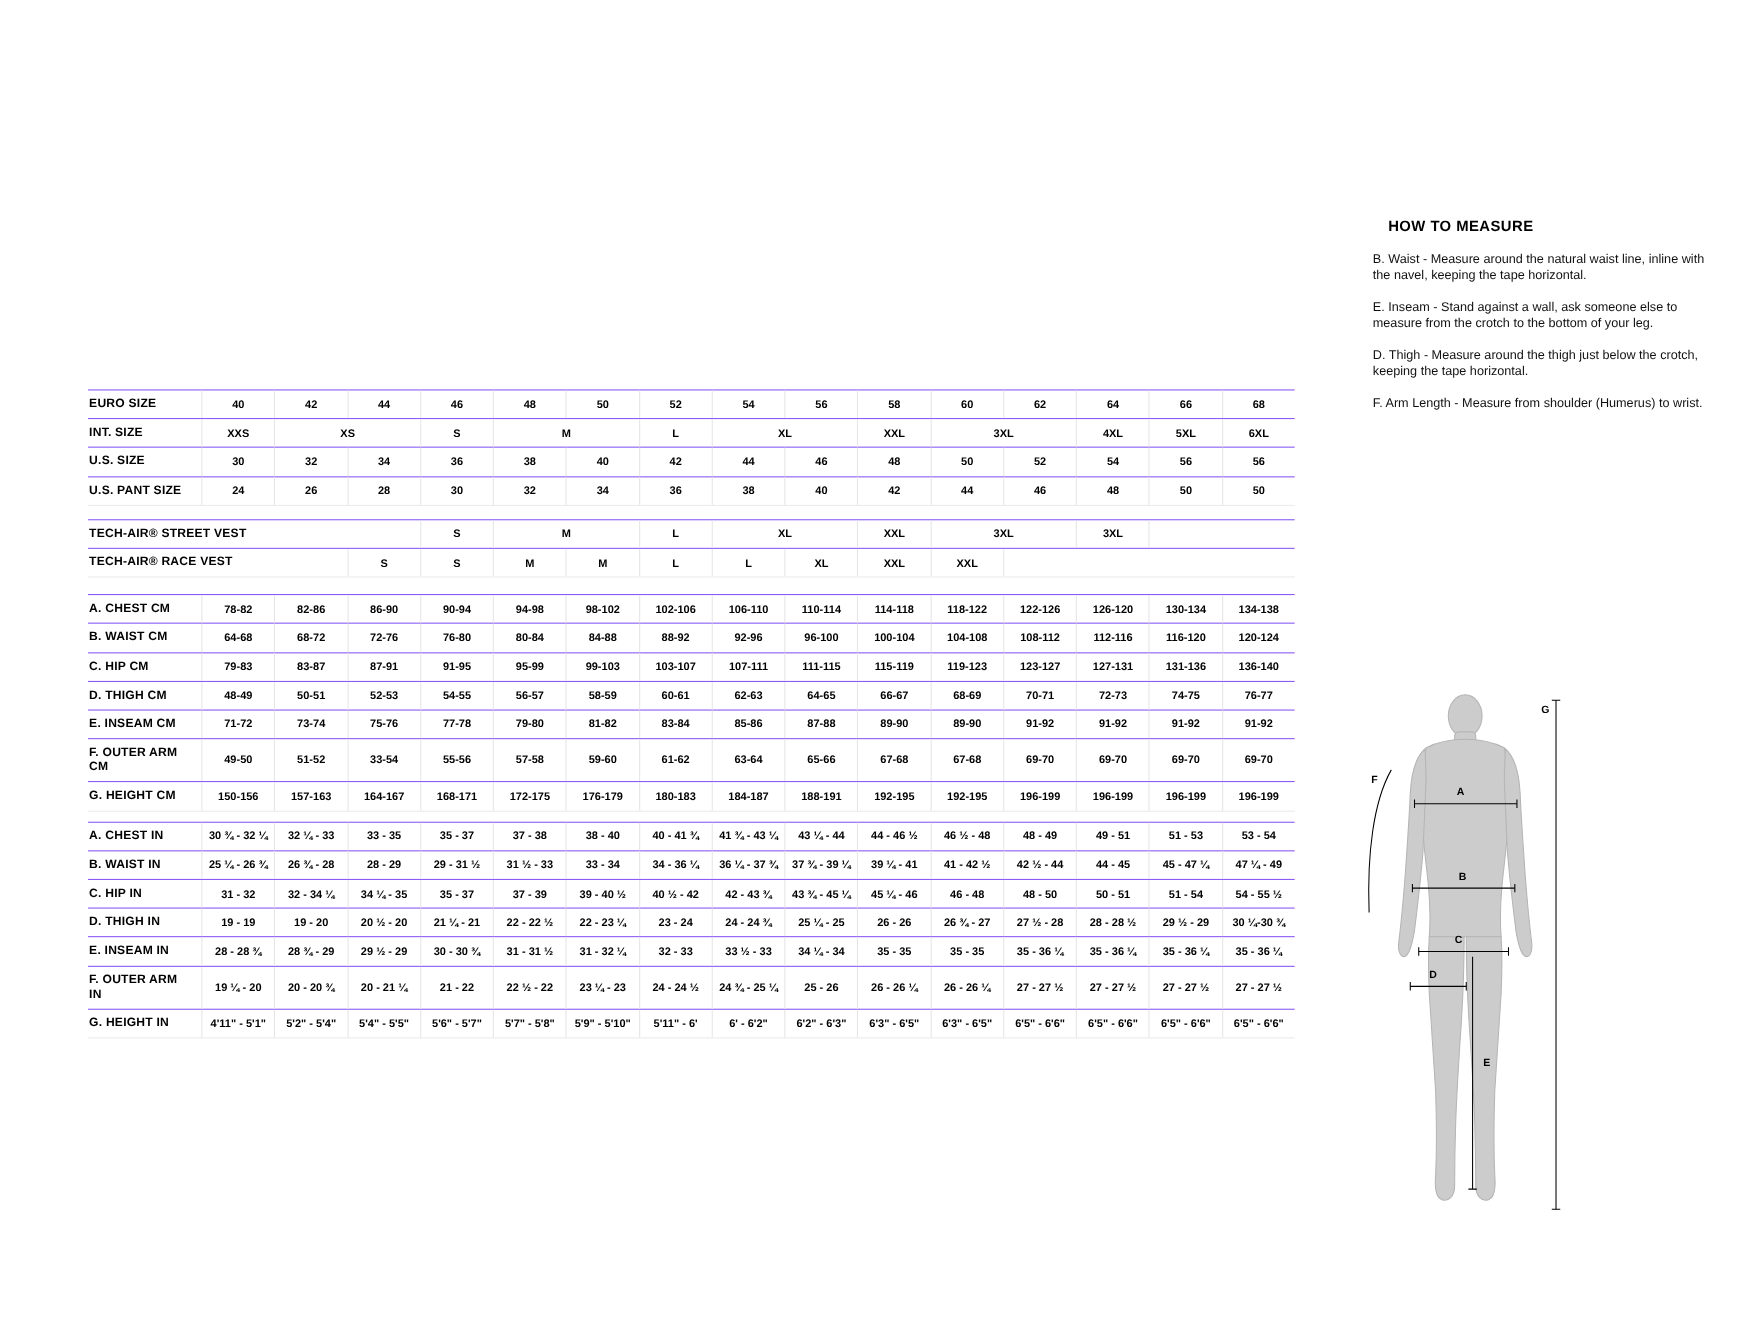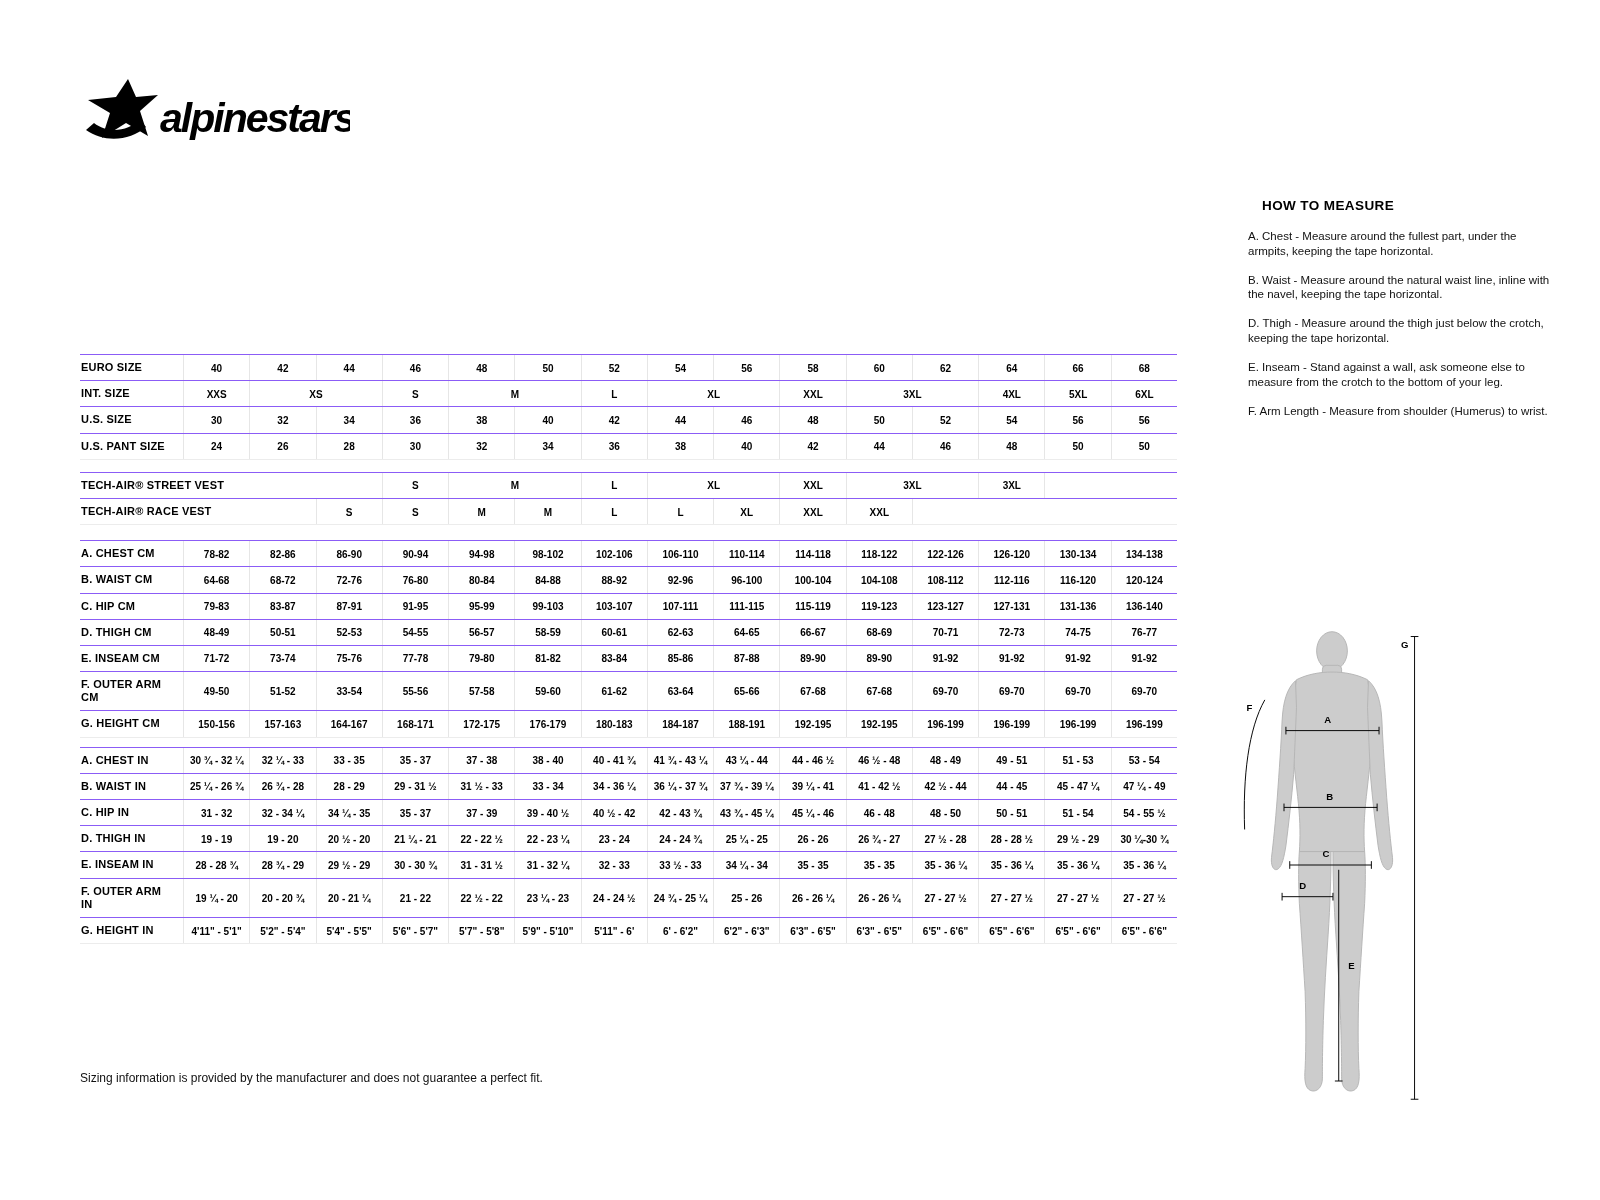--- a/index.html
+++ b/index.html
@@ -37,27 +37,20 @@
   .figure{position:absolute;left:1236px;top:614px;width:192px;height:502px;}
 
   
   .disclaimer{position:absolute;left:80px;top:1070px;font-size:12px;line-height:1.45;color:#111;}
 </style>
 </head>
 <body>
 
 <div id="page">
 
-  <div class="logo">
-    <svg width="268" height="74" viewBox="0 0 268 74">
-      <path d="M46,1 L54,19 L76,17 L58,33 L66,58 L44,45 L20,60 L28,35 L6,22 L34,19 Z" fill="#000"></path>
-      <path d="M4,52 C22,65 48,63 64,49 L58,42 C46,53 26,56 12,45 Z" fill="#000"></path>
-      <text x="78" y="54" font-family="Liberation Sans, sans-serif" font-size="41" font-weight="bold" font-style="italic" letter-spacing="-2" fill="#000">alpinestars</text>
-    </svg>
-  </div>
 
 
   <div class="size-table">
       <div class="tsec tsec1">
         <div class="trow">
           <div class="tlabel">EURO SIZE</div>
           <div class="tcell">40</div>
           <div class="tcell">42</div>
           <div class="tcell">44</div>
           <div class="tcell">46</div>
@@ -407,24 +400,23 @@
           <div class="tcell">6'5" - 6'6"</div>
           <div class="tcell">6'5" - 6'6"</div>
           <div class="tcell">6'5" - 6'6"</div>
           <div class="tcell">6'5" - 6'6"</div>
         </div>
       </div>
     </div>
 
   <div class="measure">
     <h2>HOW TO MEASURE</h2>
-    <p>A. Chest - Measure around the fullest part, under the armpits, keeping the tape horizontal.</p>
     <p>B. Waist - Measure around the natural waist line, inline with the navel, keeping the tape horizontal.</p>
+    <p>E. Inseam - Stand against a wall, ask someone else to measure from the crotch to the bottom of your leg.</p>
     <p>D. Thigh - Measure around the thigh just below the crotch, keeping the tape horizontal.</p>
-    <p>E. Inseam - Stand against a wall, ask someone else to measure from the crotch to the bottom of your leg.</p>
     <p>F. Arm Length - Measure from shoulder (Humerus) to wrist.</p>
   </div>
 
   <div class="figure">
     <svg width="192" height="502" viewBox="0 0 200 500">
       <g fill="#cccccc" stroke="#b5b5b5" stroke-width="1">
         <ellipse cx="100" cy="27" rx="16" ry="20"></ellipse>
         <rect x="90" y="42" width="20" height="14" rx="4"></rect>
         <path d="M63,57 C75,51 88,49 100,49 C112,49 125,51 137,57 C141,78 142,100 141,122 C140,146 137,166 135,186 C133,206 133,222 134,236 L66,236 C67,222 67,206 65,186 C63,166 60,146 59,122 C58,100 59,78 63,57 Z"></path>
         <path d="M62,58 C53,66 49,80 48,100 C47,124 45,152 43,180 C41,206 39,226 37,242 C36,252 40,257 44,254 C48,251 50,242 52,230 C55,206 58,180 60,156 C61,136 62,110 63,86 Z"></path>
@@ -458,16 +450,15 @@
         <text x="94" y="182">B</text>
         <text x="90" y="242">C</text>
         <text x="66" y="275">D</text>
         <text x="117" y="358">E</text>
         <text x="11" y="90">F</text>
       </g>
     </svg>
   </div>
 
   <div class="disclaimer">
-    <div>Sizing information is provided by the manufacturer and does not guarantee a perfect fit.</div>
   </div>
 
 </div>
 
 </body></html>

